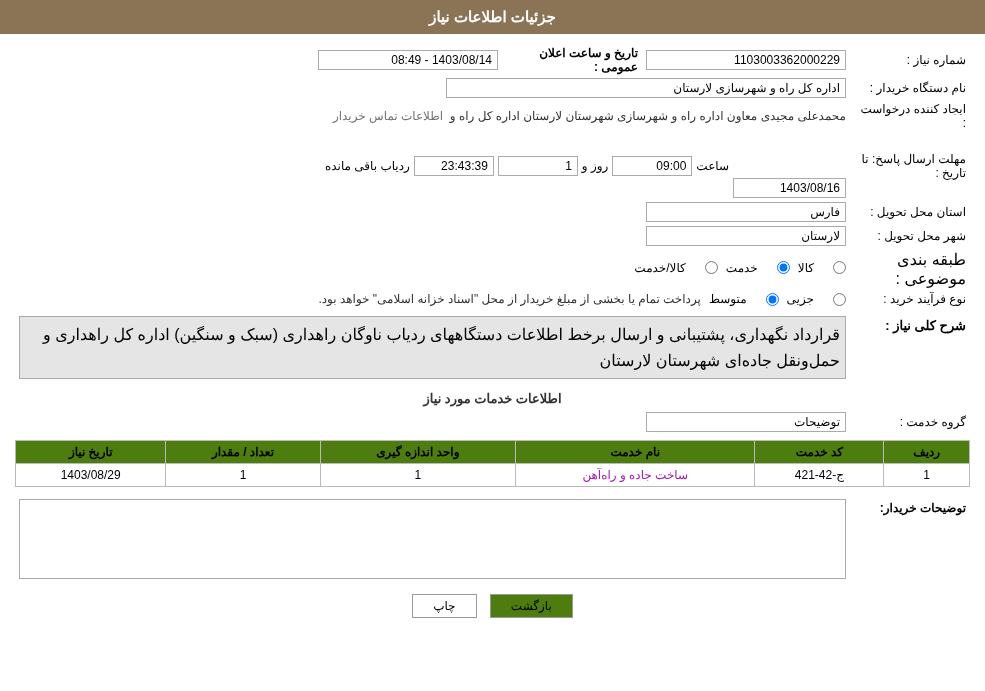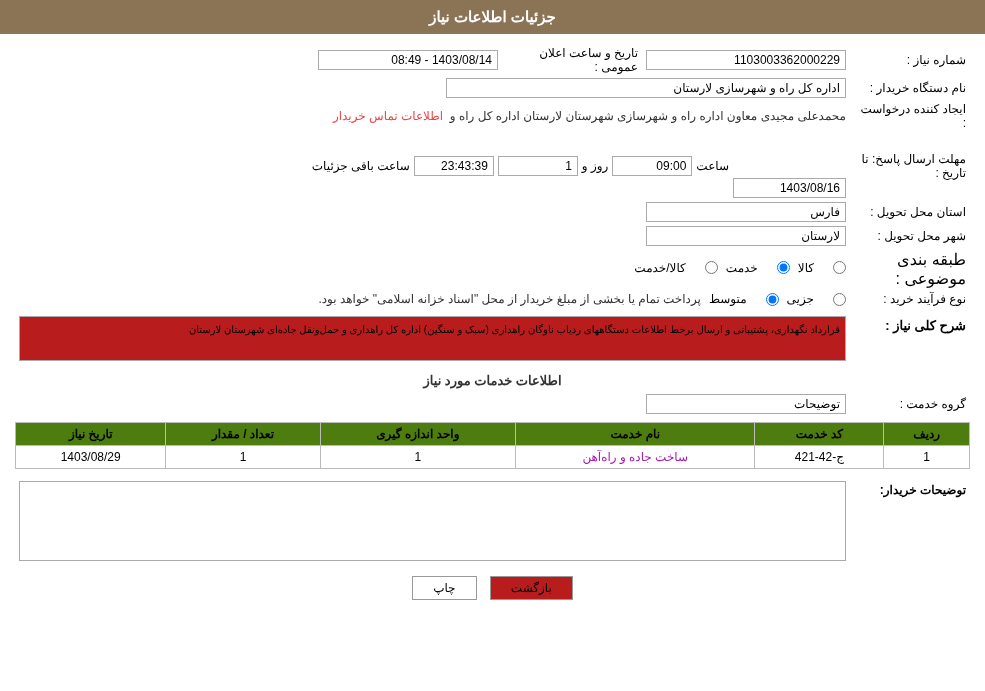--- a/index.html
+++ b/index.html
@@ -33,21 +33,21 @@
       display: inline-block;
       min-width: 80px;
       text-align: right;
     }
     .row-flex {
       display: flex;
       align-items: center;
       gap: 4px;
     }
     .link-blue {
-      color: #ef4444;
+      color: #737373;
       text-decoration: none;
     }
     .section-title {
       font-size: 13px;
       font-weight: bold;
       color: #333;
       margin: 8px 0 4px 0;
     }
     .services-table {
       width: 100%;
@@ -88,41 +88,41 @@
       padding: 4px 20px;
       font-size: 12px;
       cursor: pointer;
       margin: 0 5px;
       border: 1px solid #999;
     }
     .btn-print {
       background: #fff;
     }
     .btn-back {
-      background: #b91c1c;
+      background: #4d7c0f;
     }
     .radio-group {
       display: inline-flex;
       gap: 8px;
       align-items: center;
     }
     .radio-item {
       display: inline-flex;
       align-items: center;
       gap: 19px;
     }
     .notice-text {
       color: #333;
       font-size: 12px;
     }
     .description-box {
       border: 1px solid #aaa;
-      background: #b91c1c;
+      background: #e5e5e5;
       padding: 5px;
-      font-size: 10px;
+      font-size: 16px;
       line-height: 1.6;
       text-align: right;
       direction: rtl;
       min-height: 45px;
     }
     .outer-table {
       width: 100%;
       border-collapse: collapse;
     }
     .outer-table > tbody > tr > td {
@@ -145,21 +145,21 @@
       <tbody>
 
         <tr>
           <td style="width:120px; text-align:right;">
             <span style="font-size:12px;">شماره نیاز :</span>
           </td>
           <td style="width:200px;">
             <span class="value-box" style="width:200px;">1103003362000229</span>
           </td>
           <td style="width:140px; text-align:right;">
-            <span style="font-size:12px;">تاریخ و ساعت اعلان عمومی :</span>
+            <span style="font-size:12px;font-weight:bold;">تاریخ و ساعت اعلان عمومی :</span>
           </td>
           <td>
             <span class="value-box" style="width:180px;">1403/08/14 - 08:49</span>
           </td>
         </tr>
 
         <tr>
           <td style="text-align:right;">
             <span style="font-size:12px;">نام دستگاه خریدار :</span>
           </td>
@@ -183,21 +183,21 @@
             <span style="font-size:12px;">مهلت ارسال پاسخ: تا تاریخ :</span>
           </td>
           <td colspan="3">
             <div class="row-flex" style="flex-wrap:wrap; gap:4px; align-items:center;">
               <span class="value-box" style="width:113px;margin-top:44px;">1403/08/16</span>
               <span style="font-size:12px;">ساعت</span>
               <span class="value-box" style="width:70px;">09:00</span>
               <span style="font-size:12px;">روز و</span>
               <span class="value-box" style="width:40px;">1</span>
               <span class="value-box" style="width:80px;">23:43:39</span>
-              <span style="font-size:12px;">ساعت باقی جزئیات</span>
+              <span style="font-size:12px;">ردیاب باقی مانده</span>
             </div>
           </td>
         </tr>
 
         <tr>
           <td style="text-align:right;">
             <span style="font-size:12px;">استان محل تحویل :</span>
           </td>
           <td colspan="3">
             <span class="value-box" style="width:200px;">فارس</span>

